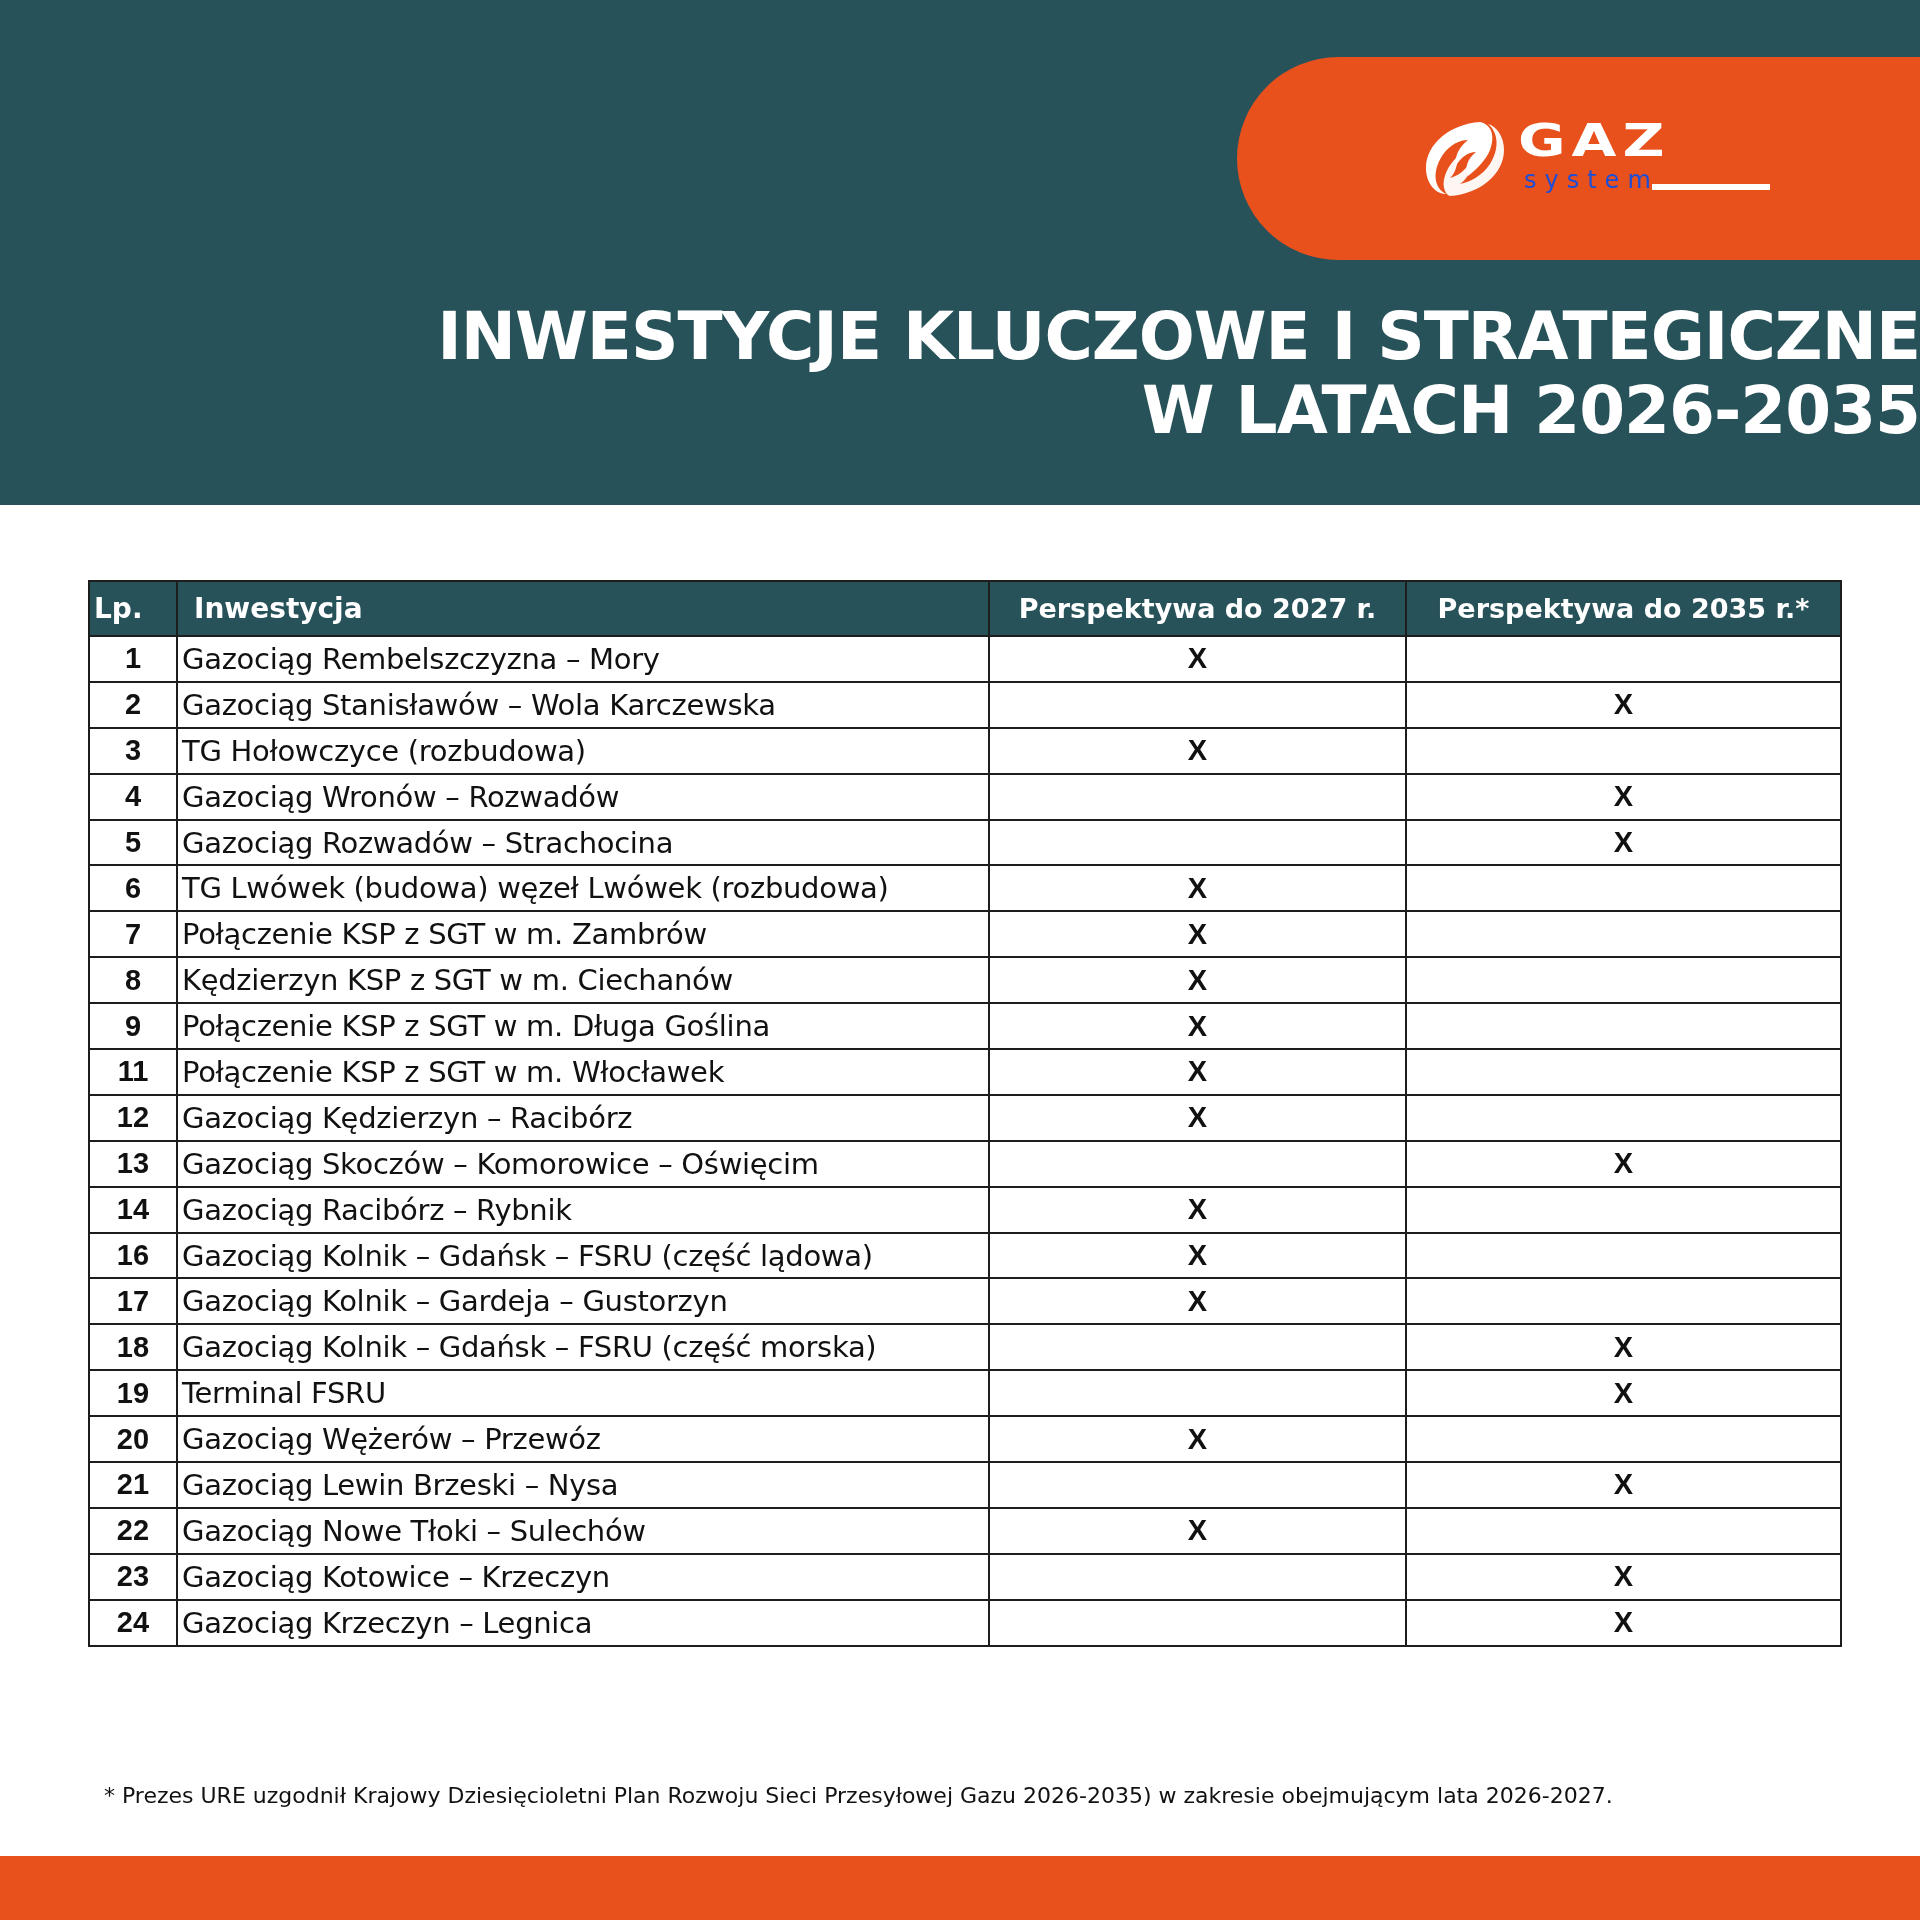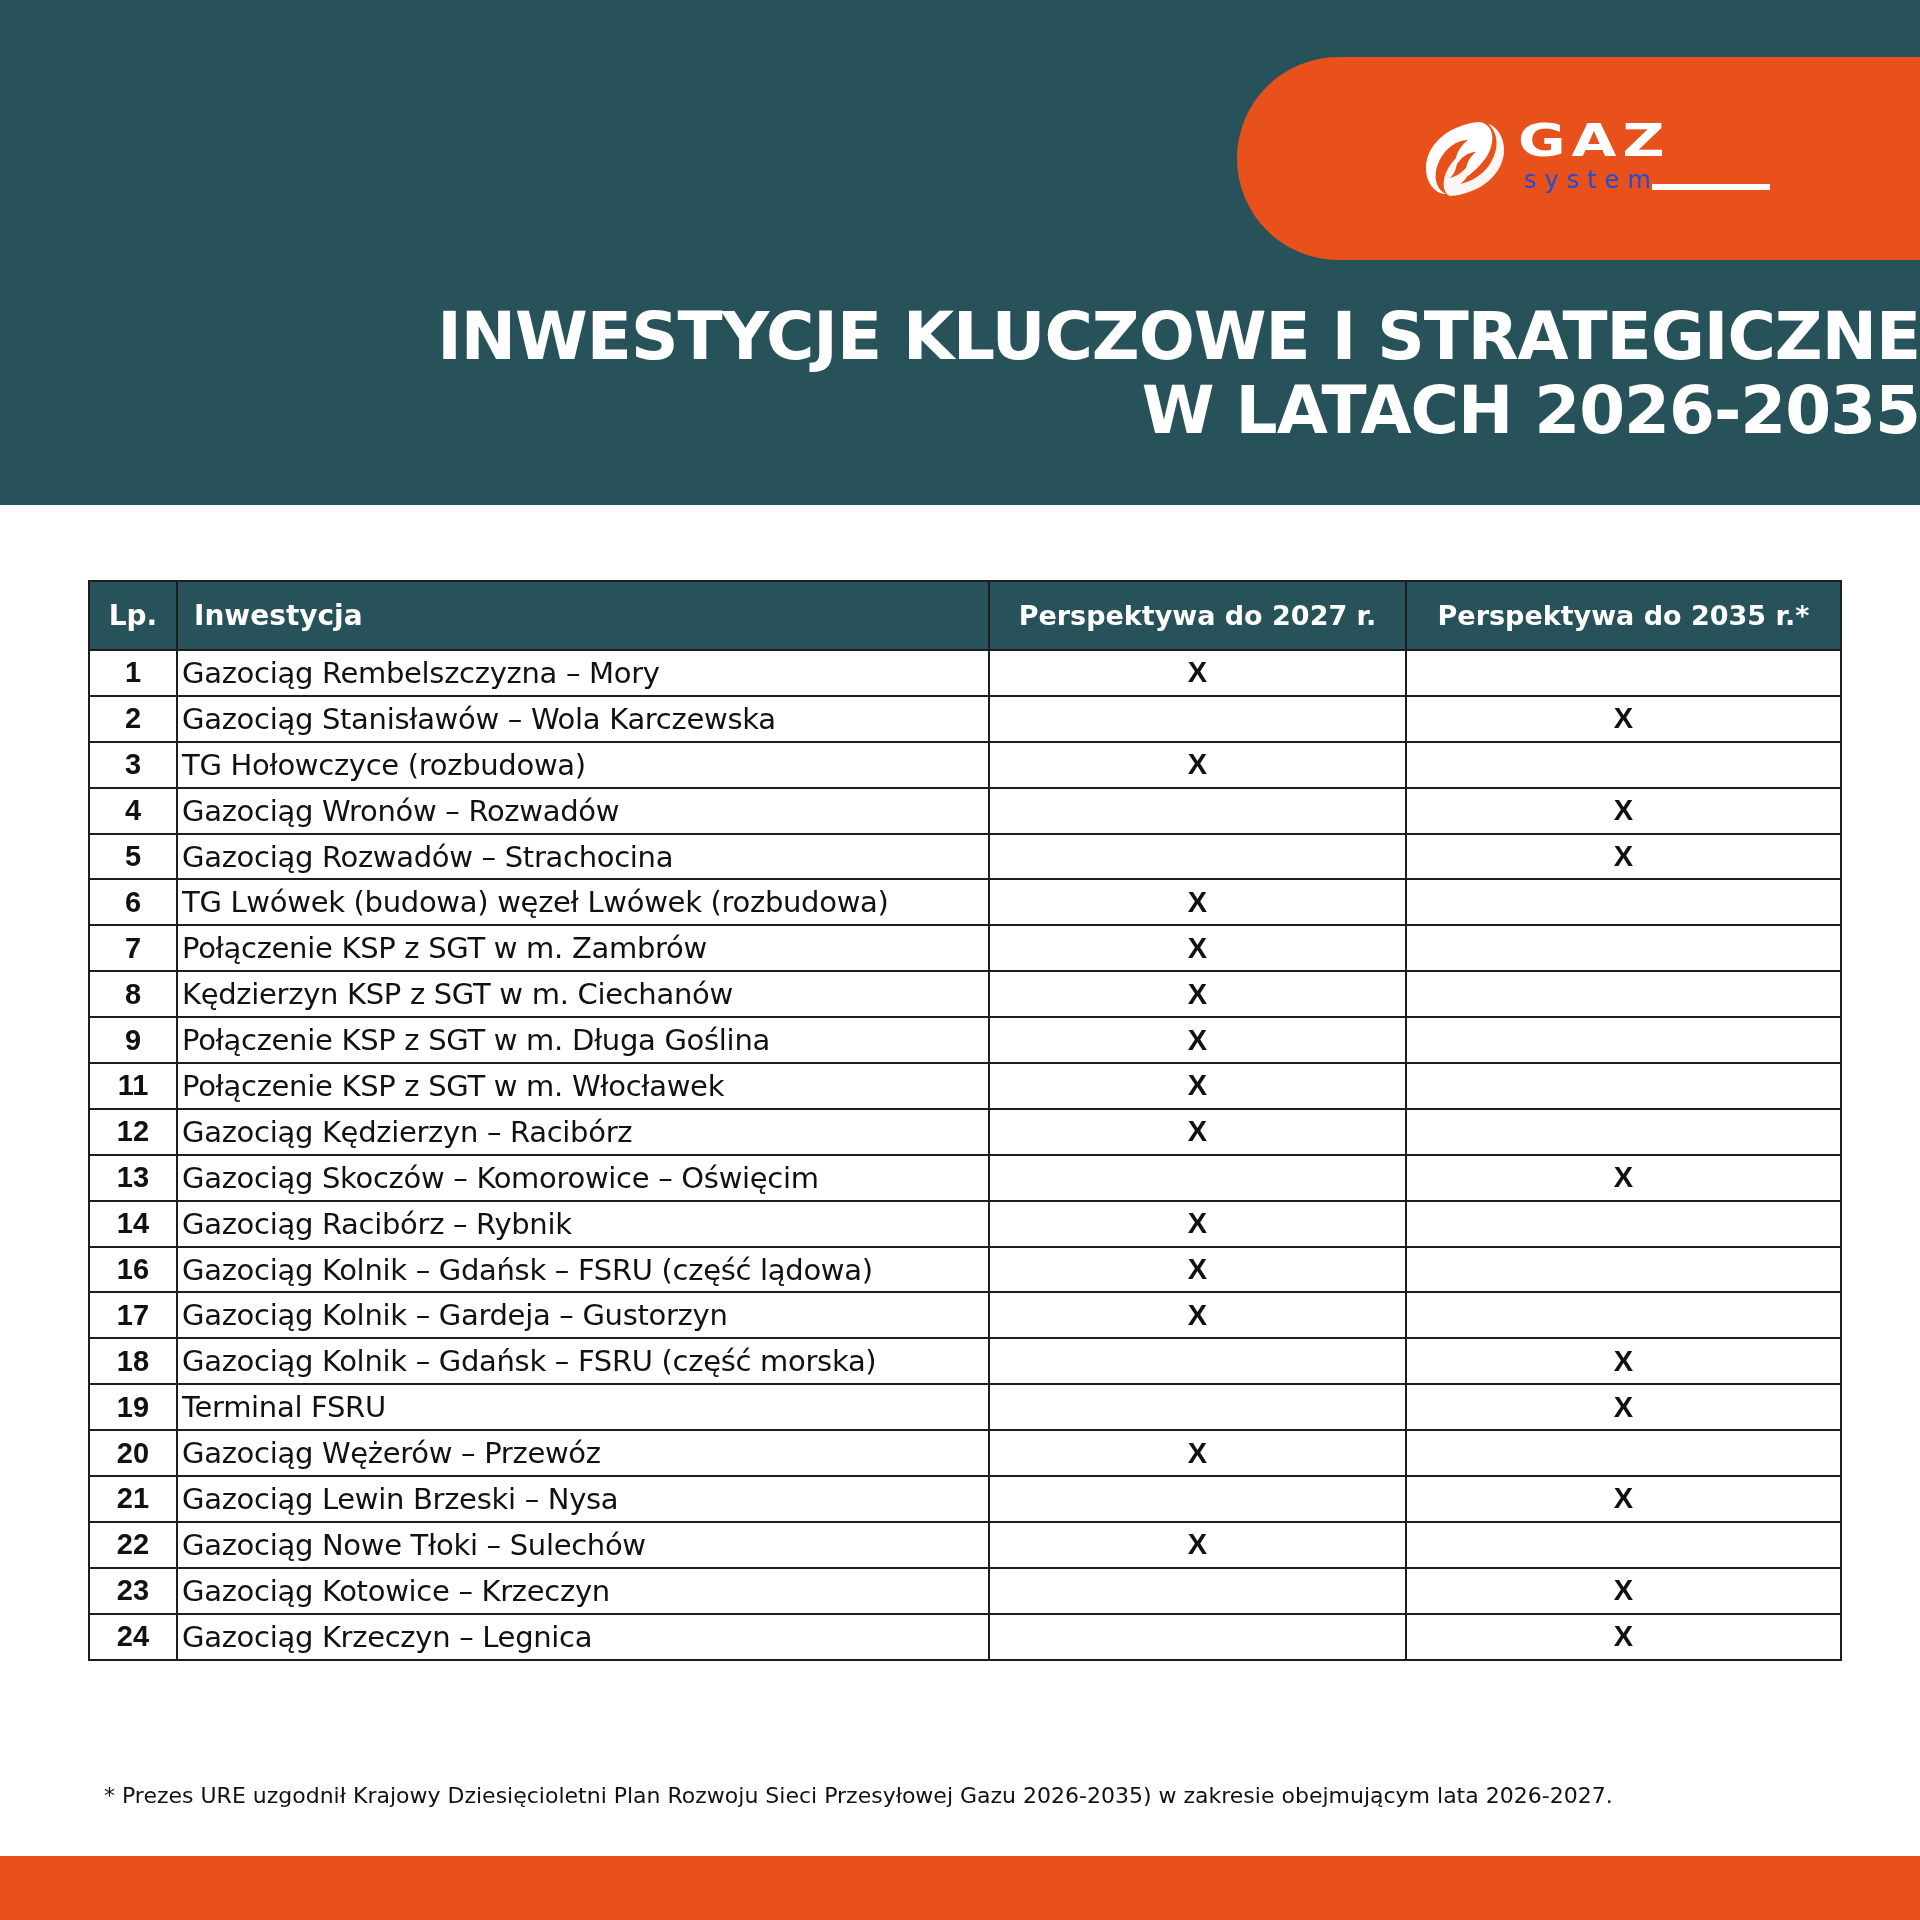--- a/index.html
+++ b/index.html
@@ -14,22 +14,22 @@
   .logo-sub { position: absolute; left: 104px; top: 56px; font-family: "DejaVu Sans", sans-serif; font-size: 24px; letter-spacing: 8px; color: #1d4ed8; line-height: 1; }
   .logo-line { position: absolute; left: 232px; top: 72px; width: 118px; height: 6px; background: #fff; }
 
   .title { position: absolute; left: 0; top: 300px; width: 1920px; text-align: right; color: #fff; font-family: "DejaVu Sans", sans-serif; font-weight: bold; font-size: 66px; line-height: 74px; letter-spacing: -1px; }
 
   .tbl { position: absolute; left: 88px; top: 580px; width: 1752px; border-collapse: collapse; table-layout: fixed; }
   .tbl col.c-lp { width: 88px; }
   .tbl col.c-inv { width: 812px; }
   .tbl col.c-27 { width: 417px; }
   .tbl col.c-35 { width: 435px; }
-  .tbl th { background: #28525a; color: #fff; height: 48px; font-family: "DejaVu Sans", sans-serif; font-weight: bold; font-size: 28px; border: 2px solid #1d1d1d; padding: 17px 12px; white-space: nowrap; }
-  .tbl th.th-lp { text-align: center; padding: 16px; }
+  .tbl th { background: #28525a; color: #fff; height: 48px; font-family: "DejaVu Sans", sans-serif; font-weight: bold; font-size: 28px; border: 2px solid #1d1d1d; padding: 10px 12px; white-space: nowrap; }
+  .tbl th.th-lp { text-align: left; padding: 4px; }
   .tbl th.th-inv { text-align: left; padding-left: 16px; }
   .tbl th.th-27, .tbl th.th-35 { text-align: center; font-size: 27px; }
   .tbl td { height: 45.9px; border: 2px solid #1d1d1d; font-size: 30px; padding: 0; white-space: nowrap; }
   .tbl td.lp { text-align: center; font-weight: bold; font-size: 29px; }
   .tbl td.inv { padding-left: 4px; font-family: "DejaVu Sans", sans-serif; font-size: 29px; font-weight: normal; letter-spacing: -0.3px; }
   .tbl td.mark { text-align: center; font-weight: bold; font-size: 29px; }
 
   .footnote { position: absolute; left: 104px; top: 1783px; width: 1760px; font-family: "DejaVu Sans", sans-serif; font-size: 22px; color: #111; white-space: nowrap; }
   .bottom-band { position: absolute; left: 0; top: 1856px; width: 1920px; height: 64px; background: #e8501c; }
 </style>

